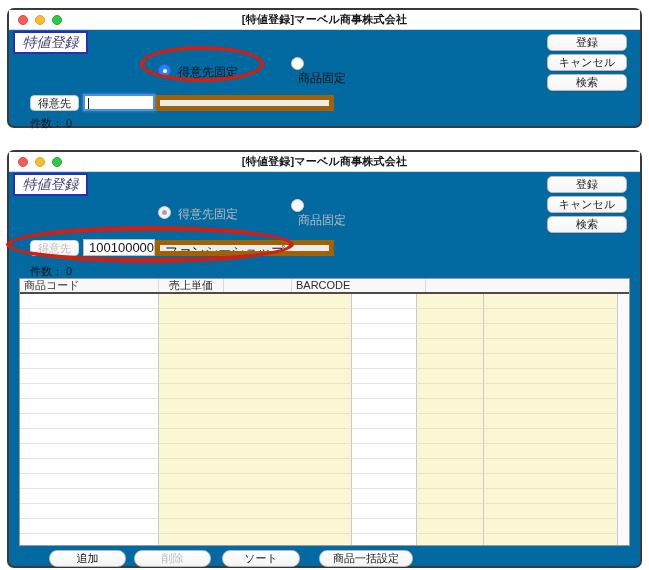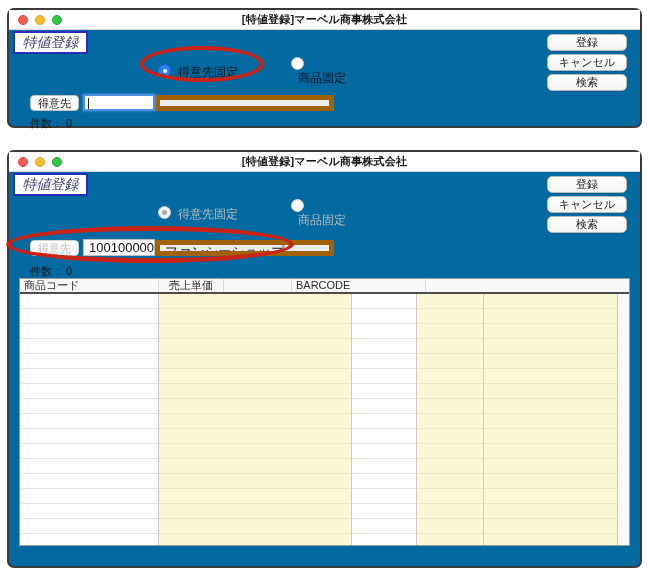--- a/index.html
+++ b/index.html
@@ -364,13 +364,19 @@
           <div class="gcell c1 white"></div>
           <div class="gcell c2 yellow"></div>
           <div class="gcell c3 white"></div>
           <div class="gcell c4 yellow"></div>
           <div class="gcell c5 yellow"></div>
           <div class="gcell cscroll"></div>
         </div>
       </div>
   </div>
 
+  <div class="footer-btns">
+    <div class="fbtn" id="fbtn-0">追加</div>
+    <div class="fbtn dis" id="fbtn-1">削除</div>
+    <div class="fbtn" id="fbtn-2">ソート</div>
+    <div class="fbtn" id="fbtn-3">商品一括設定</div>
+  </div>
 </div>
 
 </body></html>

